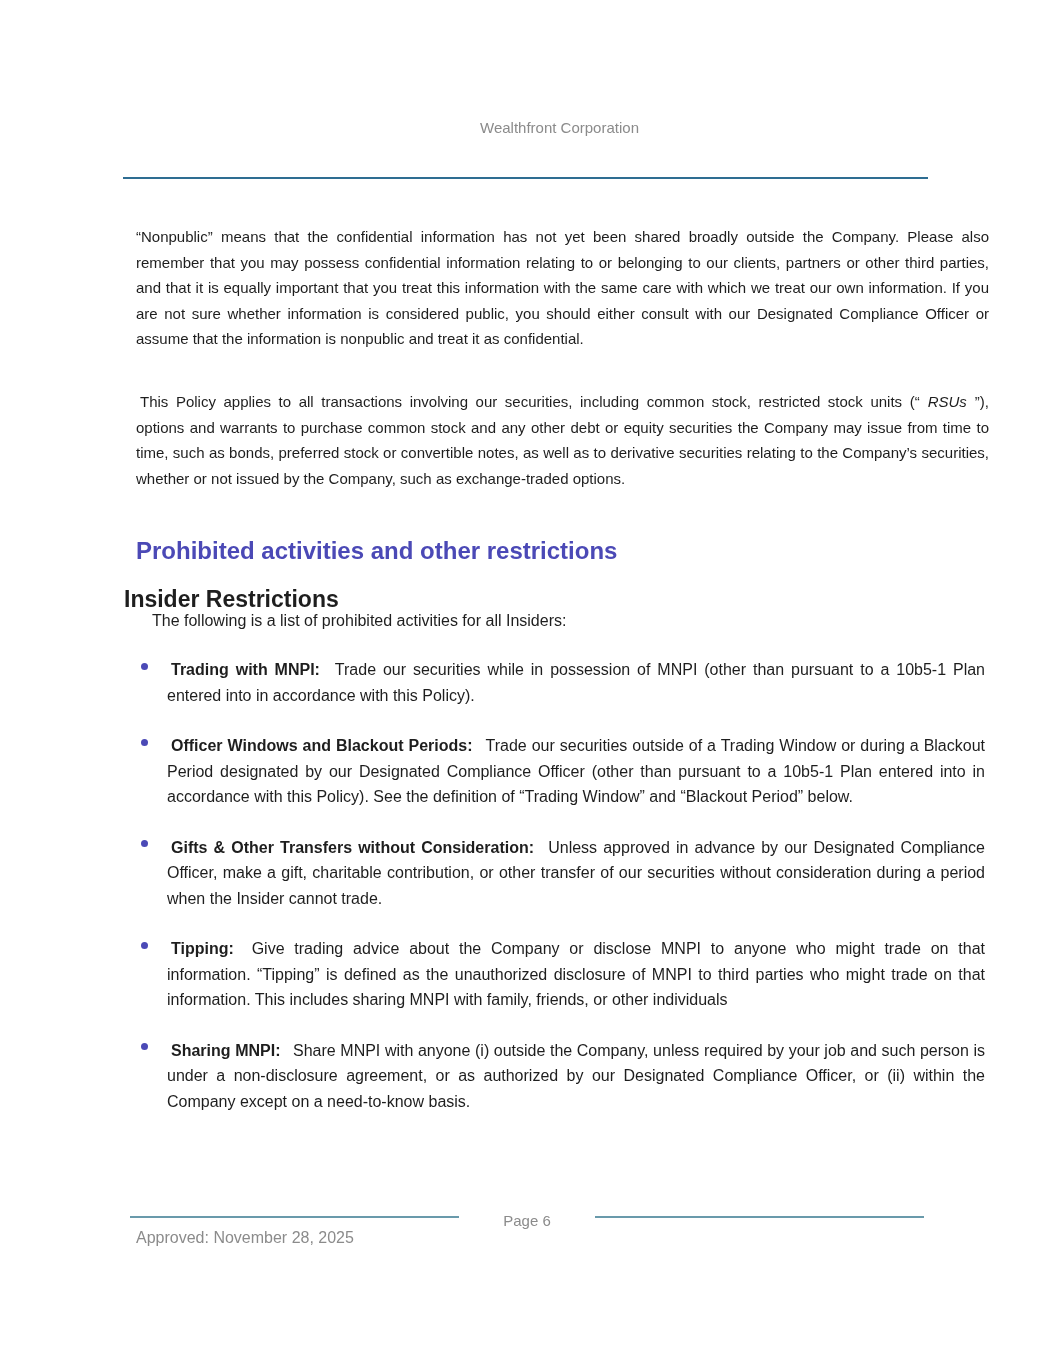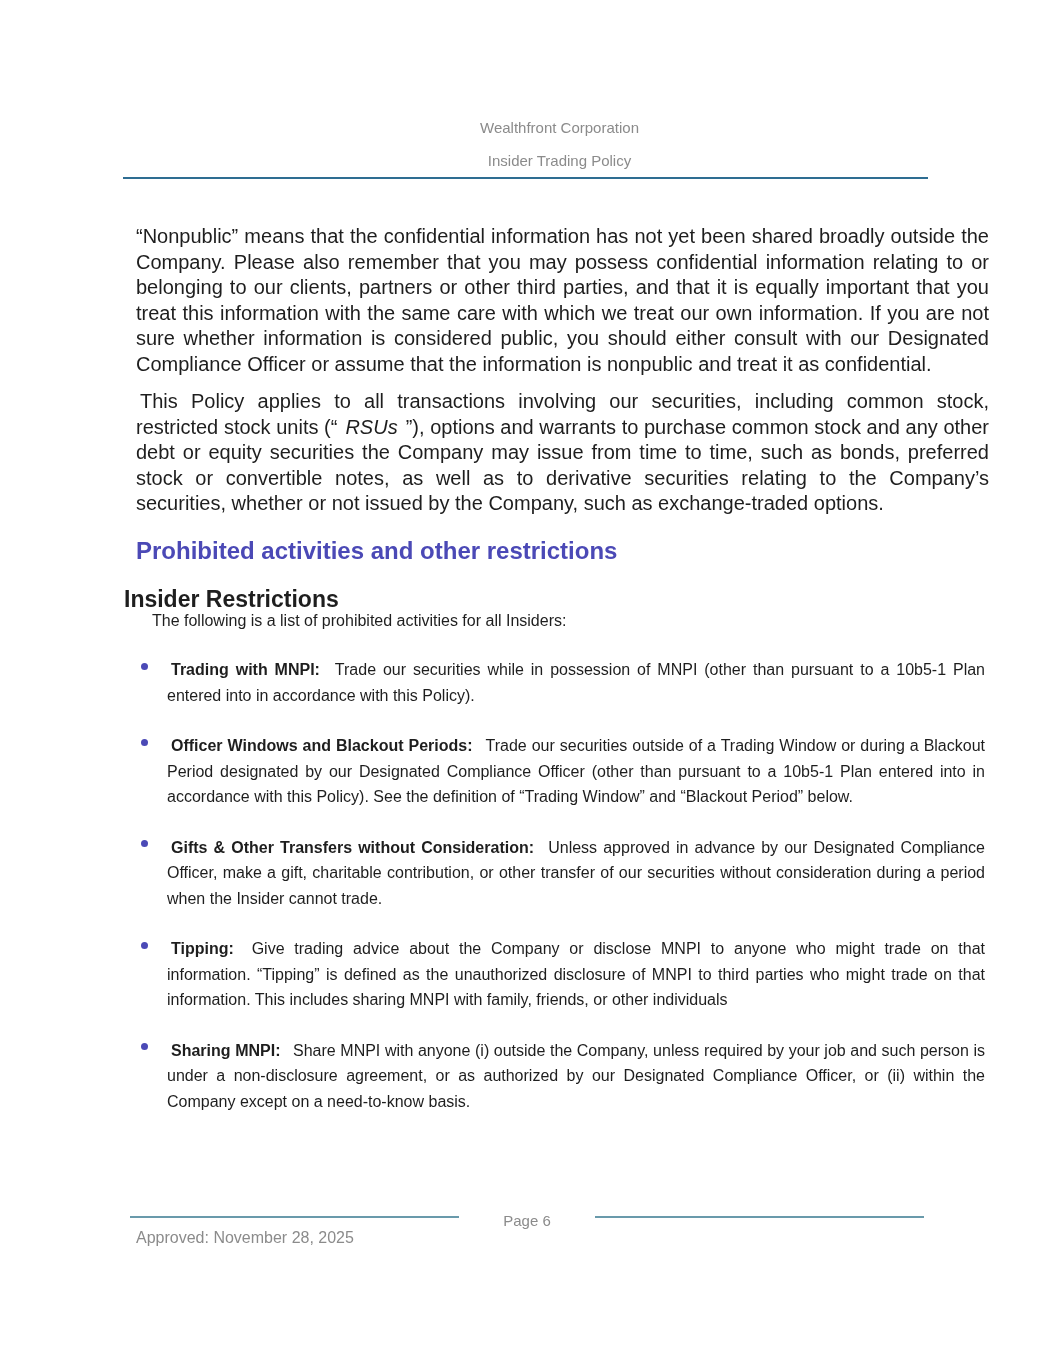--- a/index.html
+++ b/index.html
@@ -33,21 +33,21 @@
   .header-rule {
     position: absolute;
     top: 169px; left: 115px; width: 805px;
     border-top: 2px solid var(--header-rule);
   }
 
   
   .para {
     position: absolute;
     left: 124px; width: 861px;
-    font-size: 20px;
+    font-size: 15px;
     line-height: 25.5px;
     text-align: justify;
   }
   .p1 { top: 212px; }
   .p2 { top: 377px; }
   .rsus { font-weight: normal; font-style: italic; }
 
   .section-heading {
     position: absolute;
     top: 525px; left: 124px; width: 861px;
@@ -114,21 +114,20 @@
     font-size: 16px;
   }
 </style>
 </head>
 <body>
 
 <div class="page">
 
   <div class="doc-header">
     <div>Wealthfront Corporation</div>
-    <div>Insider Trading Policy</div>
   </div>
   <div class="header-rule"></div>
 
   <p class="para p1">“Nonpublic” means that the confidential information has not yet been shared broadly outside the Company. Please also remember that you may possess confidential information relating to or belonging to our clients, partners or other third parties, and that it is equally important that you treat this information with the same care with which we treat our own information. If you are not sure whether information is considered public, you should either consult with our Designated Compliance Officer or assume that the information is nonpublic and treat it as confidential.</p>
 
   <p class="para p2"><span>This Policy applies to all transactions involving our securities, including common stock, restricted stock units (“</span><span class="rsus">RSUs</span><span>”), options and warrants to purchase common stock and any other debt or equity securities the Company may issue from time to time, such as bonds, preferred stock or convertible notes, as well as to derivative securities relating to the Company’s securities, whether or not issued by the Company, such as exchange-traded options.</span></p>
 
   <h1 class="section-heading">Prohibited activities and other restrictions</h1>
 
   <h2 class="subsection-heading">Insider Restrictions</h2>

